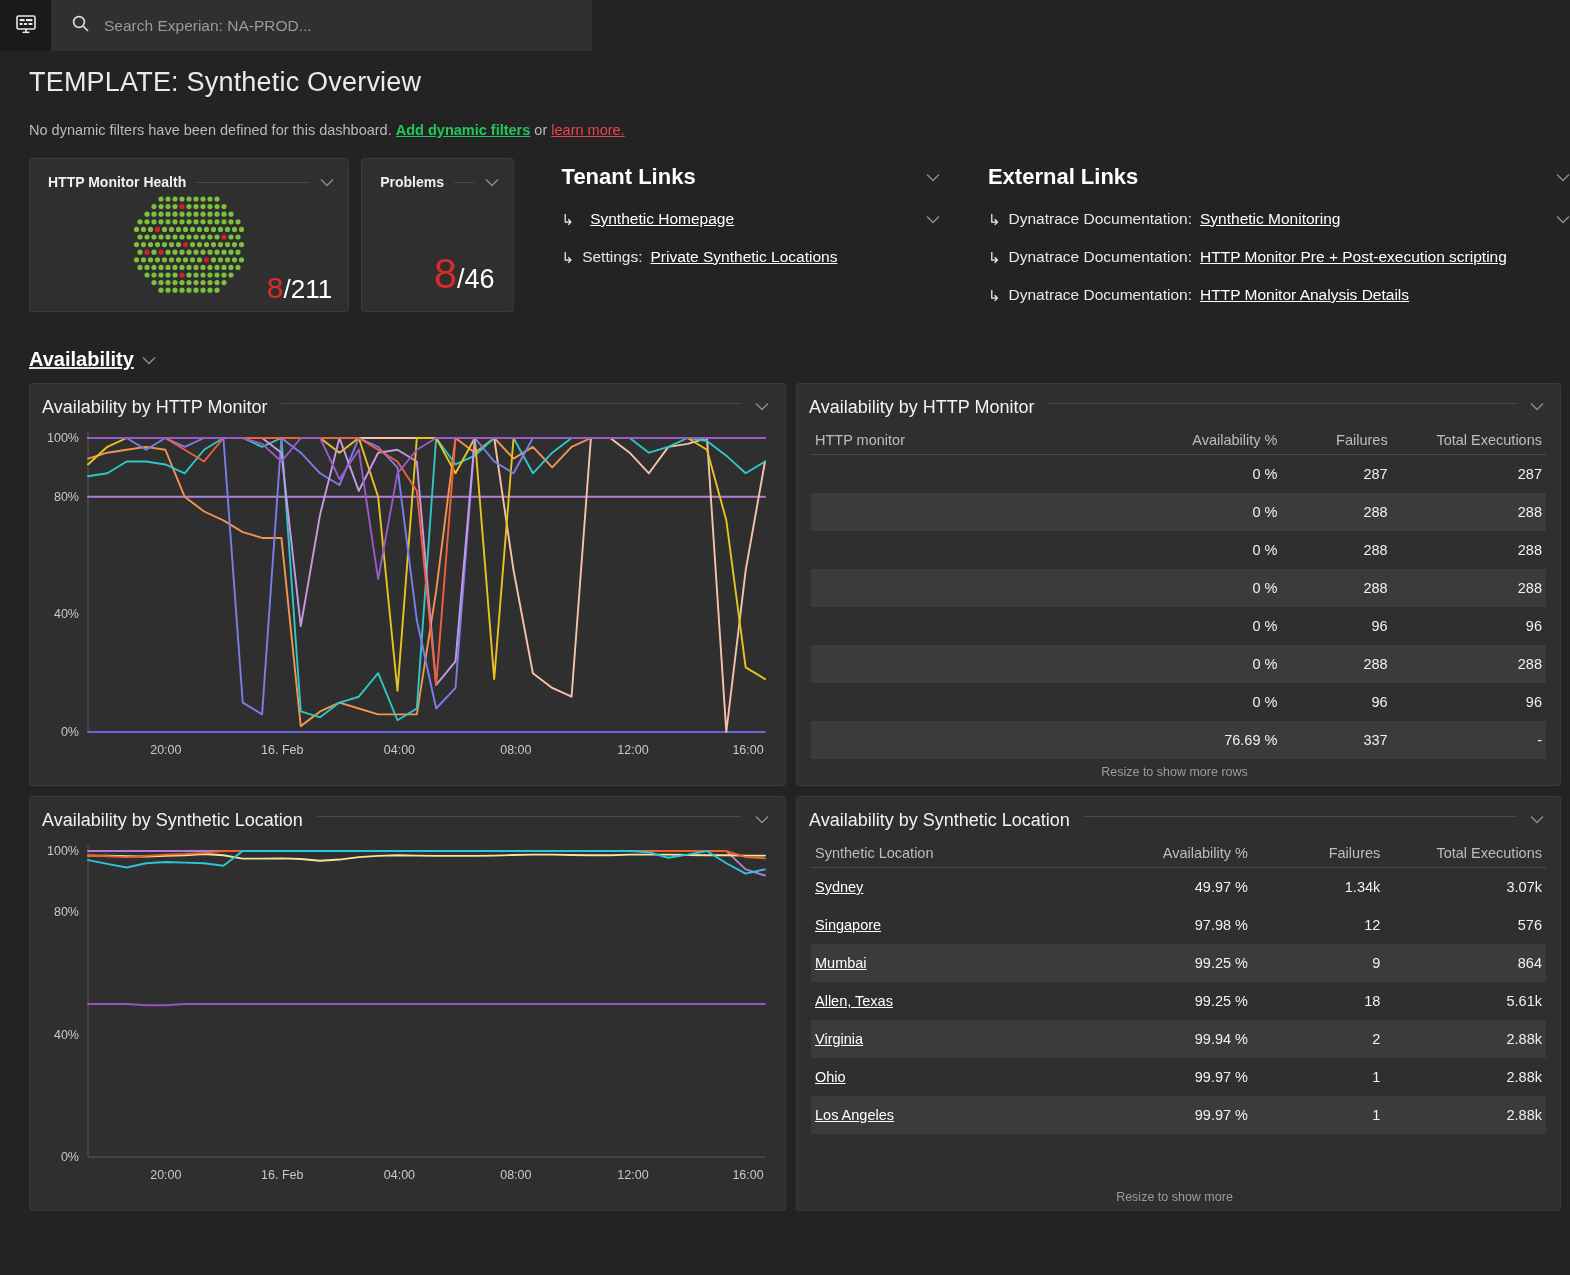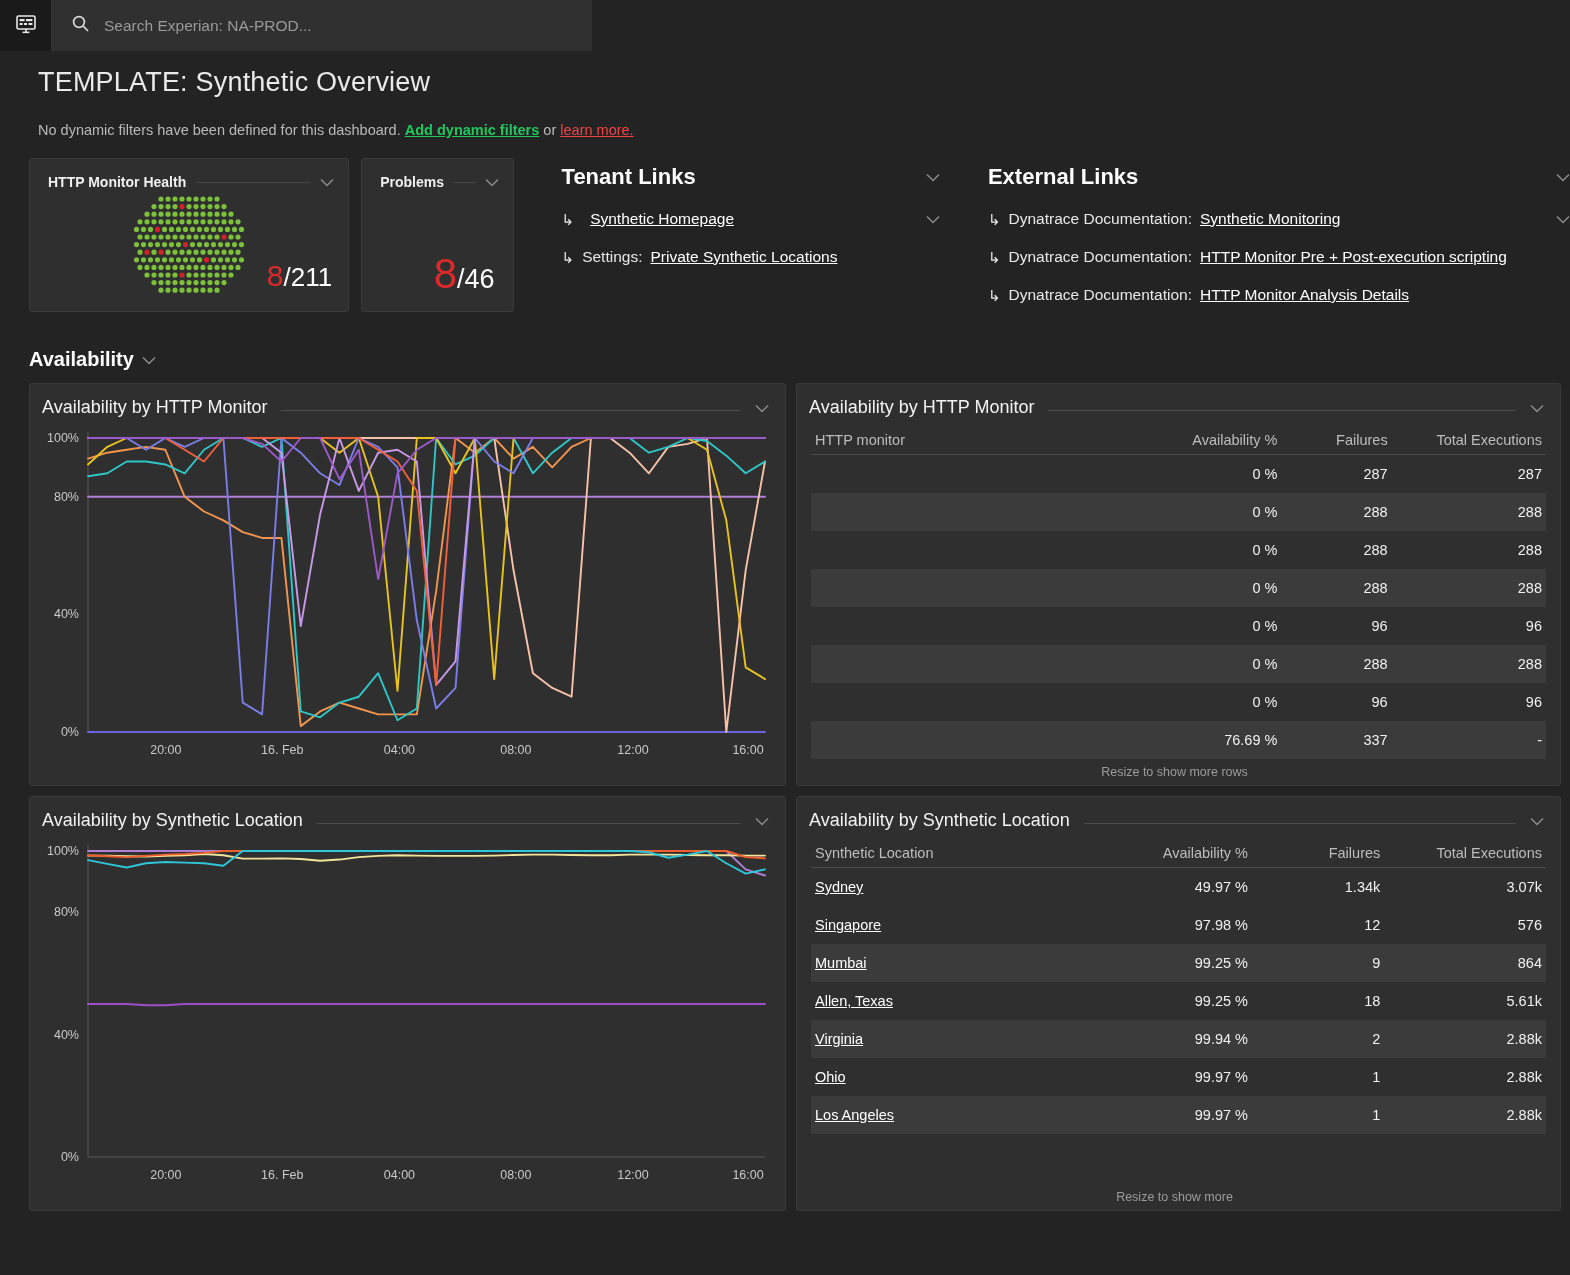--- a/index.html
+++ b/index.html
@@ -17,21 +17,21 @@
     width: 51px; background: #1a1a1a;
     display: flex; align-items: center; justify-content: center;
   }
   .search-bar {
     width: 541px; background: #303030;
     display: flex; align-items: center; gap: 14px; padding: 0 20px;
   }
   .search-placeholder { color: #9a9a9a; font-size: 15.5px; }
 
   
-  .page-head { padding: 16px 0 0 29px; margin-left: 9px; }
+  .page-head { padding: 16px 0 0 29px; }
   .page-title { font-size: 27px; font-weight: 400; color: #eaeaea; letter-spacing: .2px; }
   .filter-note { margin-top: 24px; font-size: 14.5px; color: #b9b9b9; }
   .filter-note .strong-link { color: #22c55e; font-weight: bold; text-decoration: underline; }
   .filter-note .plain-link { color: #ef4444; text-decoration: underline; }
 
   
   .tile-row { display: flex; align-items: flex-start; margin: 20px 0 0 29px; }
   .tile {
     background: #2f2f2f; border: 1px solid #3a3a3a; border-radius: 3px;
     position: relative;
@@ -40,53 +40,53 @@
   .tile-problems { width: 157px; height: 154px; margin-left: 12px; }
   .tile-head {
     display: flex; align-items: center; gap: 10px;
     padding: 14px 14px 0 18px;
   }
   .tile-title { font-size: 14px; font-weight: bold; color: #f0f0f0; white-space: nowrap; }
   .tile-rule { flex: 1; height: 1px; background: #474747; }
   .chev { color: #8b8b8b; flex: none; }
   .honeycomb { position: absolute; left: 50%; top: 34px; transform: translateX(-50%); }
   .tile-value {
-    position: absolute; right: 16px; bottom: 20px;
+    position: absolute; right: 16px; bottom: 8px;
     font-size: 26px; color: #ffffff; line-height: 1;
   }
   .tile-value .bad { color: #d92b2b; font-size: 30px; }
   .tile-problems .tile-value { right: 18px; bottom: 16px; font-size: 27px; }
   .tile-problems .tile-value .bad { font-size: 42px; }
 
   
   .links-col { margin-left: 48px; padding-top: 6px; width: 390px; }
   .links-col.external { width: 600px; margin-left: 48px; }
   .links-head { display: flex; align-items: center; gap: 18px; }
   .links-title { font-size: 22px; font-weight: bold; color: #ffffff; }
   .link-row {
     display: flex; align-items: center; gap: 8px;
     margin-top: 20px; font-size: 15.5px; color: #e8e8e8;
   }
   .corner-icon { color: #e8e8e8; font-size: 15px; line-height: 1; }
   .link-a { color: #ffffff; text-decoration: underline; }
   .links-head .chev, .link-row .chev { margin-left: auto; }
 
   
-  .section-head { display: flex; align-items: center; gap: 8px; margin: 36px 0 12px 29px; width: 330px; }
+  .section-head { display: flex; align-items: center; gap: 8px; margin: 36px 0 12px 29px; width: 330px; text-decoration: underline; }
   .section-title { font-size: 20px; font-weight: bold; color: #ffffff; }
 
   
   .grid { margin-left: 29px; display: grid; grid-template-columns: 757px 765px; gap: 10px; }
   .panel {
     background: #2f2f2f; border: 1px solid #3a3a3a; border-radius: 3px;
     position: relative; overflow: hidden;
   }
   .panel-h1 { height: 403px; }
   .panel-h2 { height: 415px; }
-  .panel-head { display: flex; align-items: center; gap: 14px; padding: 13px 16px 0 12px; }
+  .panel-head { display: flex; align-items: flex-start; gap: 14px; padding: 13px 16px 0 12px; }
   .panel-title { font-size: 18px; color: #f2f2f2; white-space: nowrap; }
   .panel-rule { flex: 1; height: 1px; background: #4a4a4a; margin-top: 6px; }
 
   
   .chart-wrap { position: relative; padding: 6px 12px 0 12px; }
   .tick-label { fill: #c9c9c9; font-size: 12.5px; font-family: "Liberation Sans", sans-serif; }
   .axis-line { stroke: #5a5a5a; stroke-width: 1; }
 
   
   table { width: 100%; border-collapse: collapse; }

